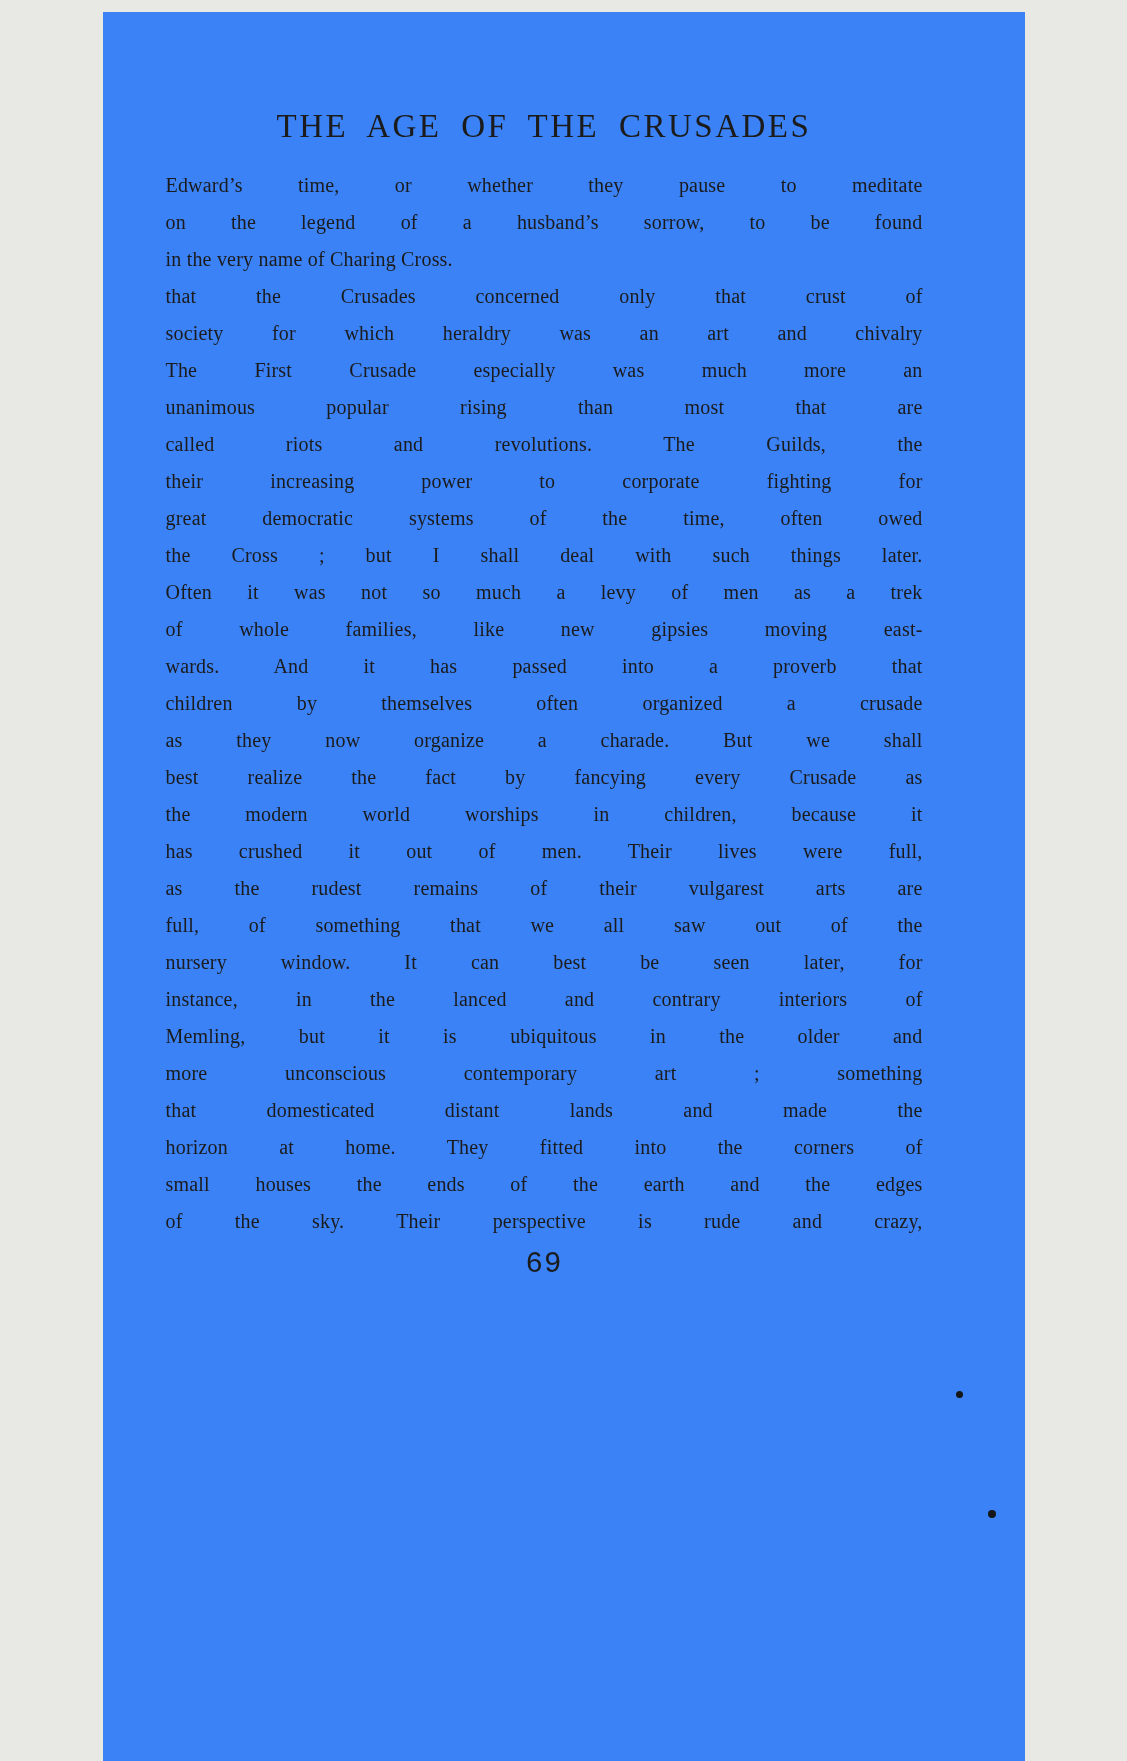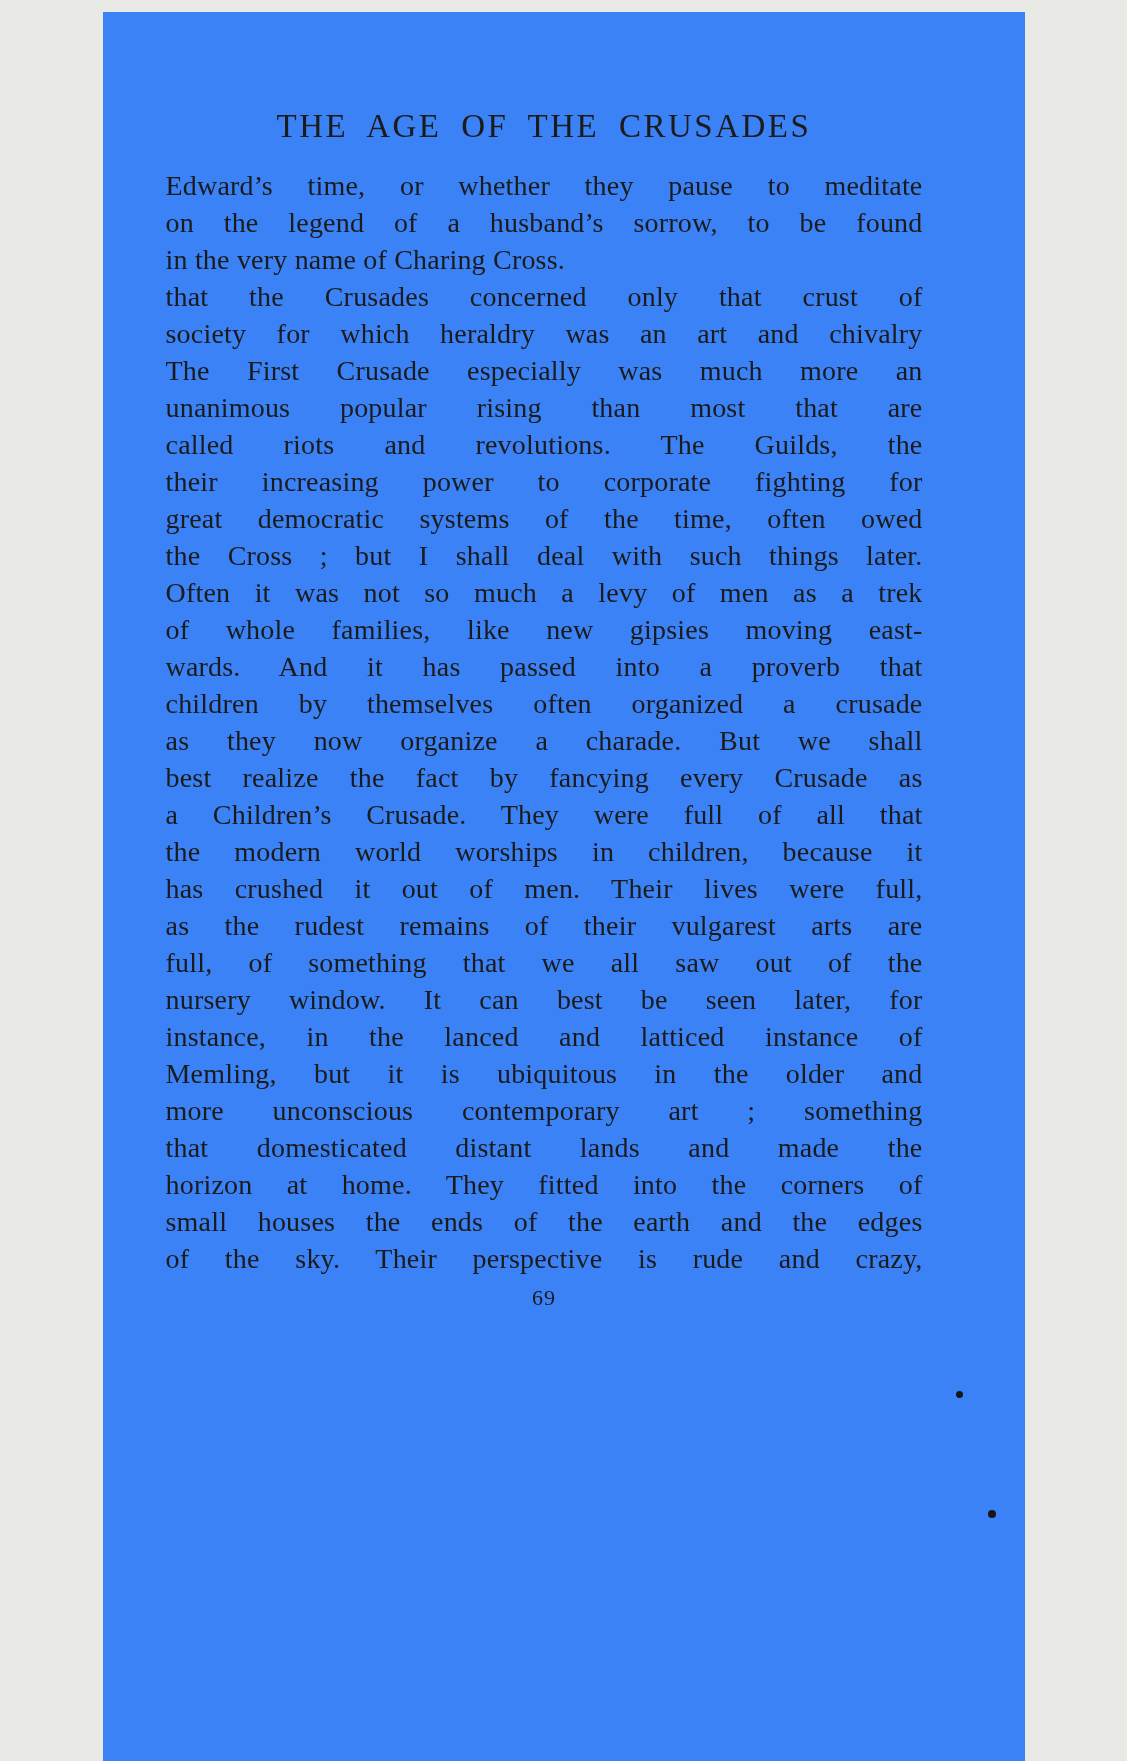--- a/index.html
+++ b/index.html
@@ -30,37 +30,38 @@
       text-align: center;
       letter-spacing: 2.5px;
       word-spacing: 9px;
       white-space: nowrap;
     }
     .paragraph {
       margin: 0;
       padding: 0;
     }
     .line {
-      font-size: 28px;
+      font-size: 20px;
       line-height: 37px;
       text-align: justify;
       text-align-last: justify;
       letter-spacing: 0.2px;
     }
     .line.lastline {
       text-align-last: left;
     }
     .line.indent {
       text-indent: 52px;
     }
     .page-number {
       margin-top: 8px;
       text-align: center;
-      font-size: 22px;
+      font-size: 29px;
       letter-spacing: 1px;
+      font-family: Liberation Mono, monospace;
     }
     
     .artifact-line {
       position: absolute;
       width: 4px;
       background: #0c0c0c;
       border-radius: 2px;
     }
     .artifact-line.a1 { left: 995px; top: 1205px; height: 140px; }
     .artifact-line.a2 { left: 998px; top: 1508px; height: 118px; }
@@ -93,27 +94,26 @@
           <div class="line">called riots and revolutions.  The Guilds, the</div>
           <div class="line">their increasing power to corporate fighting for</div>
           <div class="line">great democratic systems of the time, often owed</div>
           <div class="line">the Cross ; but I shall deal with such things later.</div>
           <div class="line">Often it was not so much a levy of men as a trek</div>
           <div class="line">of whole families, like new gipsies moving east-</div>
           <div class="line">wards.  And it has passed into a proverb that</div>
           <div class="line">children by themselves often organized a crusade</div>
           <div class="line">as they now organize a charade.  But we shall</div>
           <div class="line">best realize the fact by fancying every Crusade as</div>
-          <div class="line">a Children’s Crusade.  They were full of all that</div>
           <div class="line">the modern world worships in children, because it</div>
           <div class="line">has crushed it out of men.  Their lives were full,</div>
           <div class="line">as the rudest remains of their vulgarest arts are</div>
           <div class="line">full, of something that we all saw out of the</div>
           <div class="line">nursery window.  It can best be seen later, for</div>
-          <div class="line">instance, in the lanced and latticed instance of</div>
+          <div class="line">instance, in the lanced and contrary interiors of</div>
           <div class="line">Memling, but it is ubiquitous in the older and</div>
           <div class="line">more unconscious contemporary art ; something</div>
           <div class="line">that domesticated distant lands and made the</div>
           <div class="line">horizon at home.  They fitted into the corners of</div>
           <div class="line">small houses the ends of the earth and the edges</div>
           <div class="line">of the sky.  Their perspective is rude and crazy,</div>
         </div>
       </div>
     <div class="page-number">69</div>
   </div>

